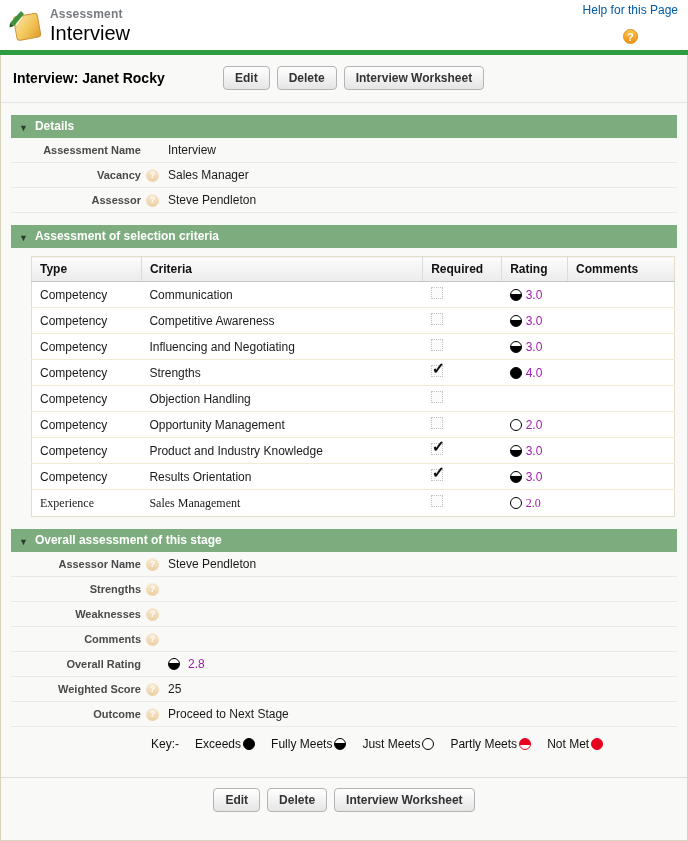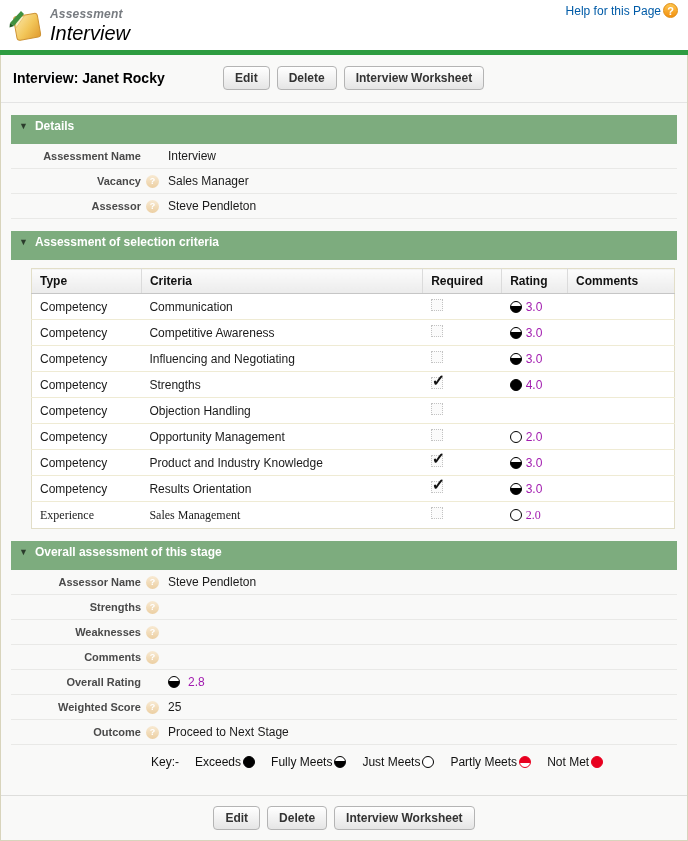--- a/index.html
+++ b/index.html
@@ -1,40 +1,40 @@
 <!DOCTYPE html>
 <html><head>
 <meta charset="utf-8">
 <style>
   * { box-sizing: border-box; margin: 0; padding: 0; }
   html,body { width:688px; height:841px; background:#fff; font-family:"Liberation Sans", sans-serif; overflow:hidden; }
 
   
   .top-header { position:relative; height:50px; background:#fff; padding:6px 10px 0 8px; display:flex; align-items:flex-start; }
   .app-icon { width:36px; height:38px; margin-right:6px; flex:0 0 auto; }
-  .titles { padding-top:1px;font-style:italic; }
+  .titles { padding-top:1px; }
   .app-label { font-size:12px; font-weight:bold; color:#777b80; letter-spacing:0.2px; }
   .page-title { font-size:20px; color:#000; line-height:24px; }
-  .help-area { position:absolute; right:10px; top:3px; display:flex; align-items:center; gap:2px; }
+  .help-area { position:absolute; right:10px; top:3px; display:flex; align-items:center; gap:12px;flex-direction:column; }
   .help-link { color:#015BA7; font-size:12px; text-decoration:none; cursor:pointer; }
   .help-orange { width:15px; height:15px; border-radius:50%; background:linear-gradient(#fdc54f,#f29111); border:1px solid #e08c10; color:#fff; font-size:11px; font-weight:bold; text-align:center; line-height:14px; display:inline-block; cursor:pointer; }
 
   .green-bar { height:5px; background:#2E9C41; }
 
   
   .content { background:#F9F9F8; border:1px solid #D8D4BC; border-top:none; height:786px; }
 
   .title-bar { display:flex; align-items:center; padding:11px 16px 12px 12px; border-bottom:1px solid #E4E4E4; }
   .record-title { font-size:14px; font-weight:bold; color:#000; width:210px; }
   .btn-group { display:flex; gap:7px; }
   .btn { background:linear-gradient(#ffffff,#e5e5e5); border:1px solid #b4b4b4; border-radius:4px; padding:4px 11px; font-family:"Liberation Sans",sans-serif; font-size:12px; font-weight:bold; color:#333; cursor:pointer; white-space:nowrap; }
 
   
   .section { margin:12px 10px 0 10px; }
-  .section-header { background:#7DAC7E; color:#fff; font-size:12px; font-weight:bold; padding:4px 8px 11px 8px; display:flex; align-items:center; gap:7px; cursor:pointer; }
+  .section-header { background:#7DAC7E; color:#fff; font-size:12px; font-weight:bold; padding:4px 8px 5px 8px; display:flex; align-items:flex-end; gap:7px; cursor:pointer; }
   .twisty { font-size:9px; color:rgba(0,0,0,0.65); }
   .twisty::before { content:"▼"; }
 
   
   .field-row { display:flex; align-items:center; min-height:25px; border-bottom:1px solid #E9E9E7; font-size:12px; padding:2px 0; }
   .field-label-cell { width:148px; display:flex; justify-content:flex-end; align-items:center; gap:5px; flex:0 0 auto; }
   .field-label { font-size:11px; font-weight:bold; color:#4a4a4a; text-align:right; }
   .help-icon { width:13px; height:13px; border-radius:50%; background:linear-gradient(#f8ead3,#eccfa2); color:#fff; font-size:9px; font-weight:bold; text-align:center; line-height:13px; display:inline-block; flex:0 0 auto; cursor:pointer; }
   .help-icon::after { content:"?"; }
   .help-icon[data-show="false"] { visibility:hidden; }

